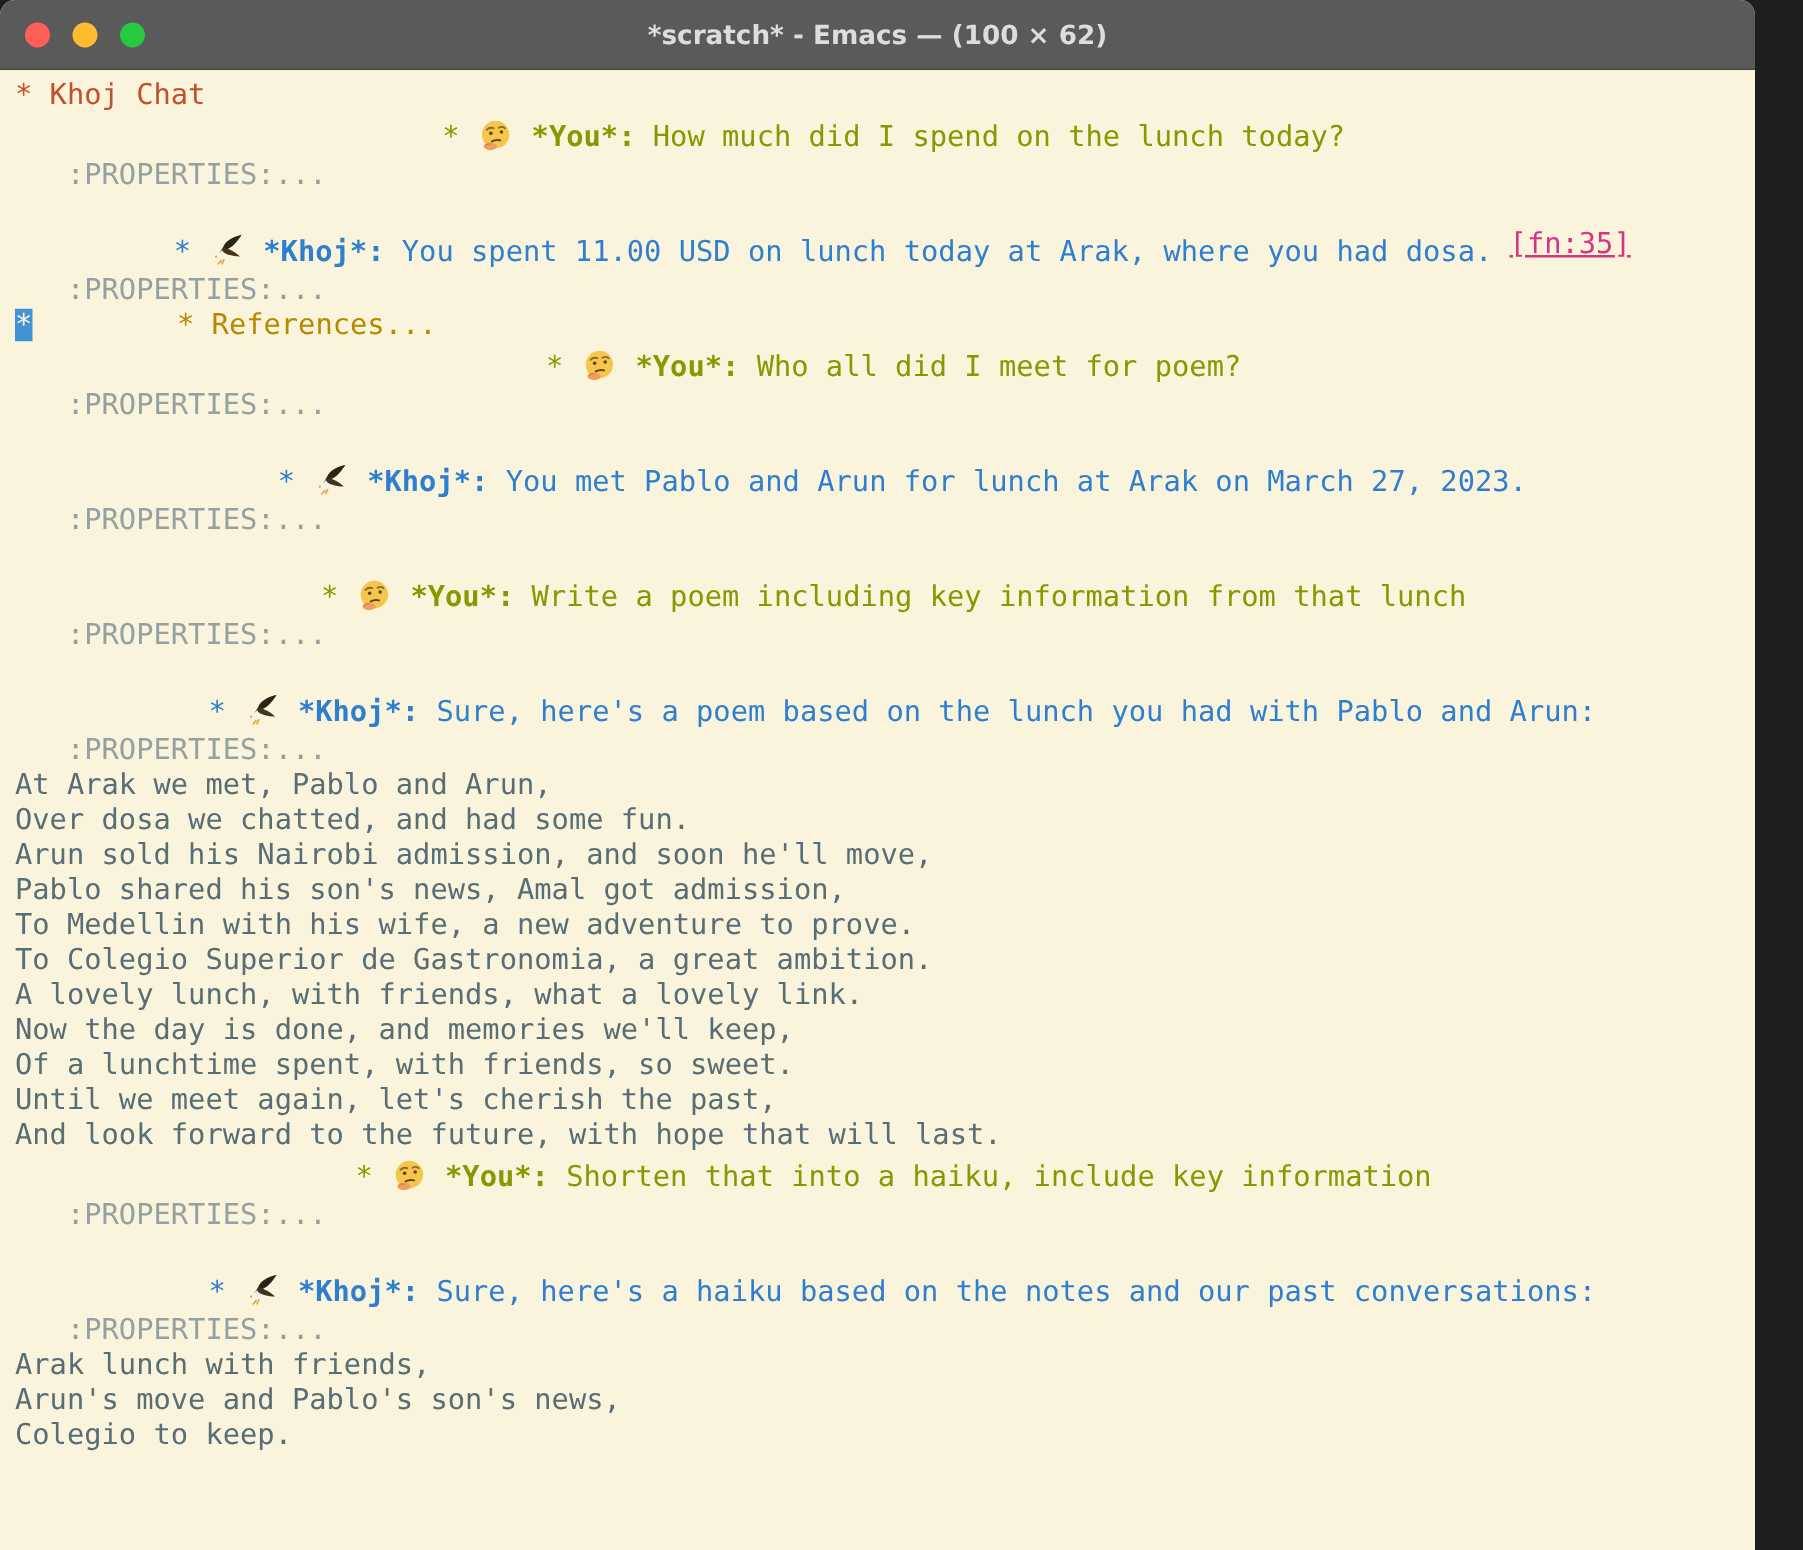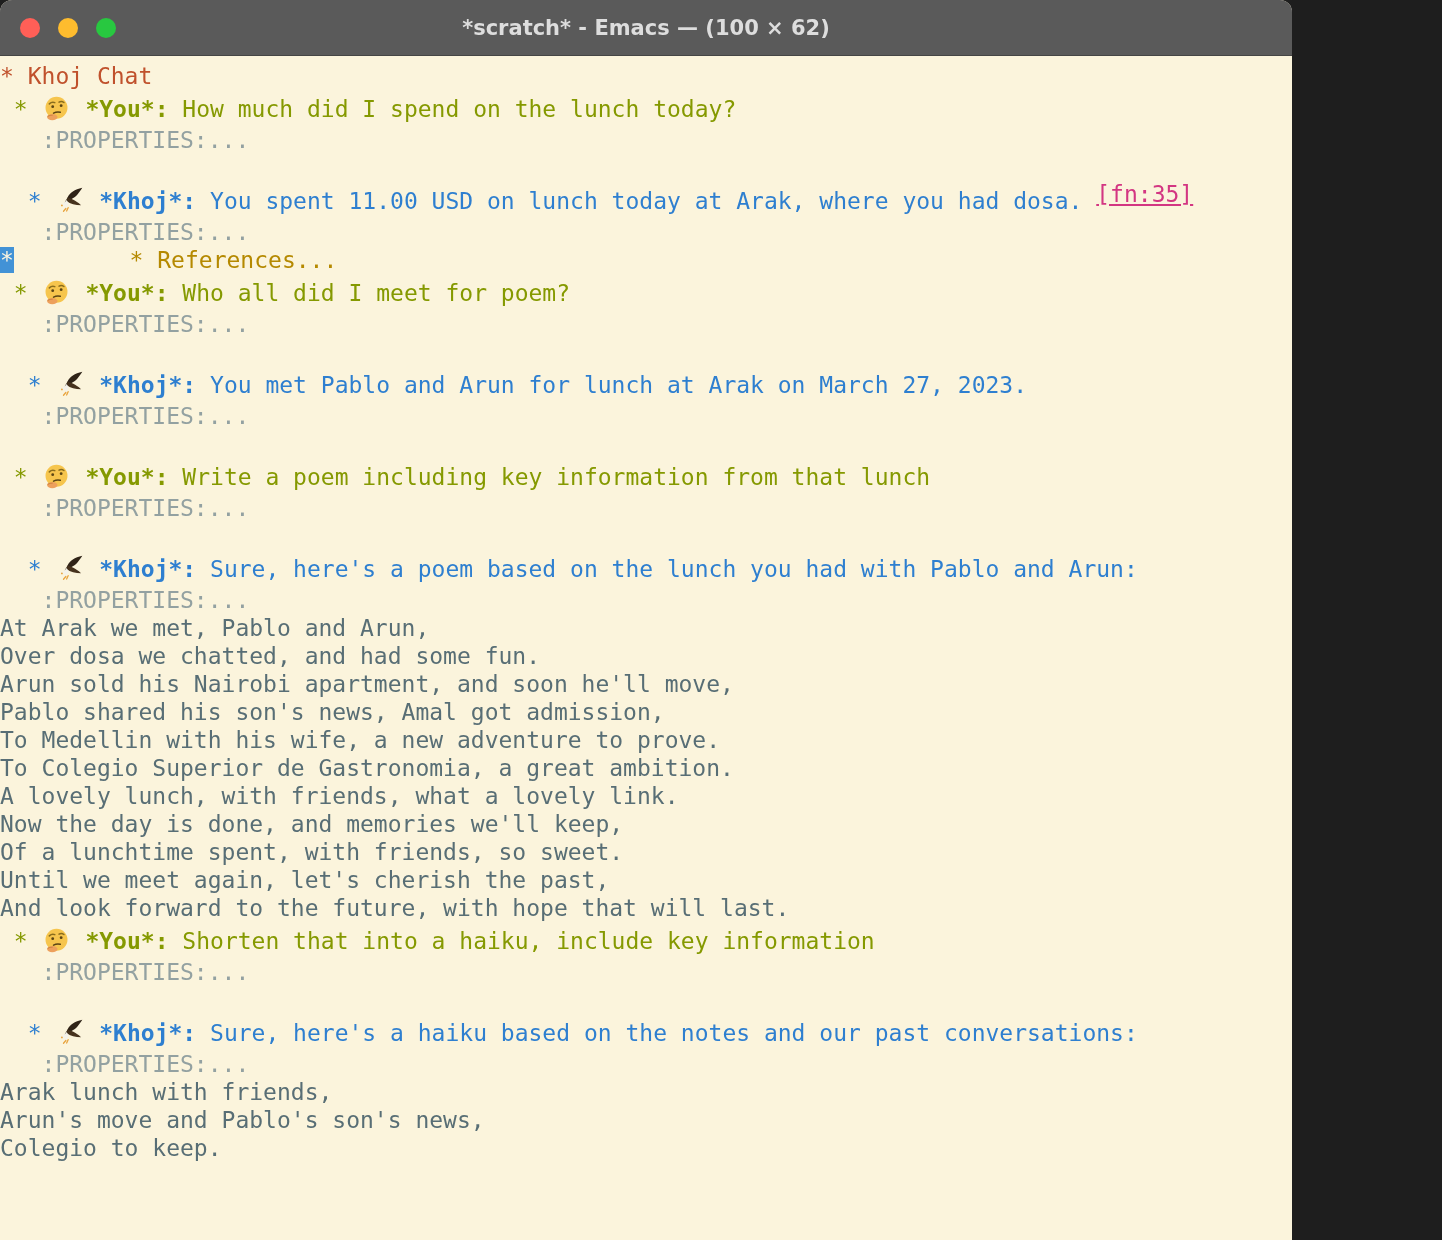--- a/index.html
+++ b/index.html
@@ -1,17 +1,17 @@
 <!DOCTYPE html>
 <html style="--background: #fbf4dc; --titlebar: #5a5a5a; --title-text: #dddddd; --heading-red: #c0512c; --you-green: #859900; --khoj-blue: #2e7fd0; --drawer-gray: #93a1a1; --body-slate: #586e75; --references-gold: #b58900; --footnote-magenta: #d33682; --cursor-blue: #4292d6; --traffic-red: #ff5f57; --traffic-yellow: #febc2e; --traffic-green: #28c840;"><head>
 <meta charset="utf-8">
 <style>
   html,body{margin:0;padding:0;background:#1e1e1e;width:1442px;height:1240px;overflow:hidden;}
   .window{
-    width:1292px;height:1240px;
+    width:1404px;height:1240px;
     border-radius:12px 12px 0 0;
     overflow:hidden;
     display:flex;flex-direction:column;
     background:var(--background,#fbf4dc);
   }
   .titlebar{
     height:55px;flex:none;
     background:var(--titlebar,#5a5a5a);
     border-bottom:1px solid #454545;
     position:relative;
@@ -25,27 +25,27 @@
   .title{
     position:absolute;left:0;right:0;top:0;bottom:0;
     display:flex;align-items:center;justify-content:center;
     color:var(--title-text,#dddddd);
     font-family:"DejaVu Sans","Liberation Sans",sans-serif;
     font-weight:bold;font-size:21px;
     pointer-events:none;
   }
   .buffer{
     flex:1;
-    padding:6px 0 0 0;
+    padding:6px 0 0 12px;
     font-family:"DejaVu Sans Mono","Liberation Mono",monospace;
     font-size:23px;line-height:28px;
     overflow:hidden;
   }
   .line{height:28px;white-space:pre;}
-  .line--tall{height:36px;padding-top:5px;box-sizing:border-box;}
+  .line--tall{height:36px;padding-top:5px;box-sizing:border-box;text-align:center;}
   .line--blank{height:28px;}
   .emoji{display:inline-block;width:30px;text-align:center;}
   .emoji svg{width:27px;height:27px;vertical-align:-5px;}
   .s-level1{color:var(--heading-red,#c0512c);}
   .s-you{color:var(--you-green,#859900);}
   .s-youb{color:var(--you-green,#859900);font-weight:bold;}
   .s-khoj{color:var(--khoj-blue,#2e7fd0);}
   .s-khojb{color:var(--khoj-blue,#2e7fd0);font-weight:bold;}
   .s-drawer{color:var(--drawer-gray,#93a1a1);}
   .s-body{color:var(--body-slate,#586e75);}
@@ -131,21 +131,21 @@
       <div class="line line--tall"><span class="s-khoj">  * </span><span class="emoji"><svg viewBox="0 0 32 32">
             <path d="M30 1 C21 3 15 7 12.5 12.5 L9 18.5 C14.5 15.5 20.5 13.5 24.5 8.5 C27 5.5 29 3 30 1 Z" fill="#2f2317"></path>
             <path d="M12.5 12.5 C16 14 22 15.5 28.5 21.5 C22 21.5 15.5 20 11.5 16.5 Z" fill="#46321d"></path>
             <path d="M11.5 15.5 C9.5 18 7.5 20.5 3.5 21.5 C5.5 22.5 7.5 22.5 9.5 21.8 L7.5 26 C10.5 25 12.8 22.8 13.8 19.8 Z" fill="#f4f2ea"></path>
             <circle cx="5.8" cy="21.8" r="1.1" fill="#e8a33d"></circle>
             <path d="M10.5 25.5 l-2.8 3.2 M13.2 24.5 l-1.8 4" stroke="#e8a33d" stroke-width="1.5" stroke-linecap="round"></path>
           </svg></span><span class="s-khoj"> </span><span class="s-khojb">*Khoj*:</span><span class="s-khoj"> Sure, here's a poem based on the lunch you had with Pablo and Arun:</span></div>
       <div class="line"><span class="s-drawer">   :PROPERTIES:...</span></div>
       <div class="line"><span class="s-body">At Arak we met, Pablo and Arun,</span></div>
       <div class="line"><span class="s-body">Over dosa we chatted, and had some fun.</span></div>
-      <div class="line"><span class="s-body">Arun sold his Nairobi apartment, and soon he'll move,</span></div>
+      <div class="line"><span class="s-body">Arun sold his Nairobi admission, and soon he'll move,</span></div>
       <div class="line"><span class="s-body">Pablo shared his son's news, Amal got admission,</span></div>
       <div class="line"><span class="s-body">To Medellin with his wife, a new adventure to prove.</span></div>
       <div class="line"><span class="s-body">To Colegio Superior de Gastronomia, a great ambition.</span></div>
       <div class="line"><span class="s-body">A lovely lunch, with friends, what a lovely link.</span></div>
       <div class="line"><span class="s-body">Now the day is done, and memories we'll keep,</span></div>
       <div class="line"><span class="s-body">Of a lunchtime spent, with friends, so sweet.</span></div>
       <div class="line"><span class="s-body">Until we meet again, let's cherish the past,</span></div>
       <div class="line"><span class="s-body">And look forward to the future, with hope that will last.</span></div>
       <div class="line line--tall"><span class="s-you"> * </span><span class="emoji"><svg viewBox="0 0 32 32">
             <circle cx="16" cy="15" r="13" fill="#f6c54d"></circle>

